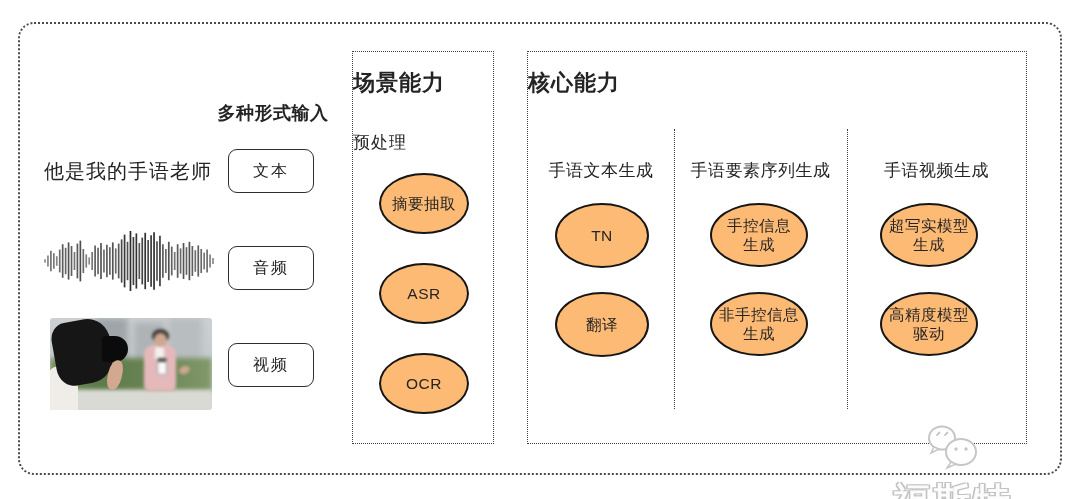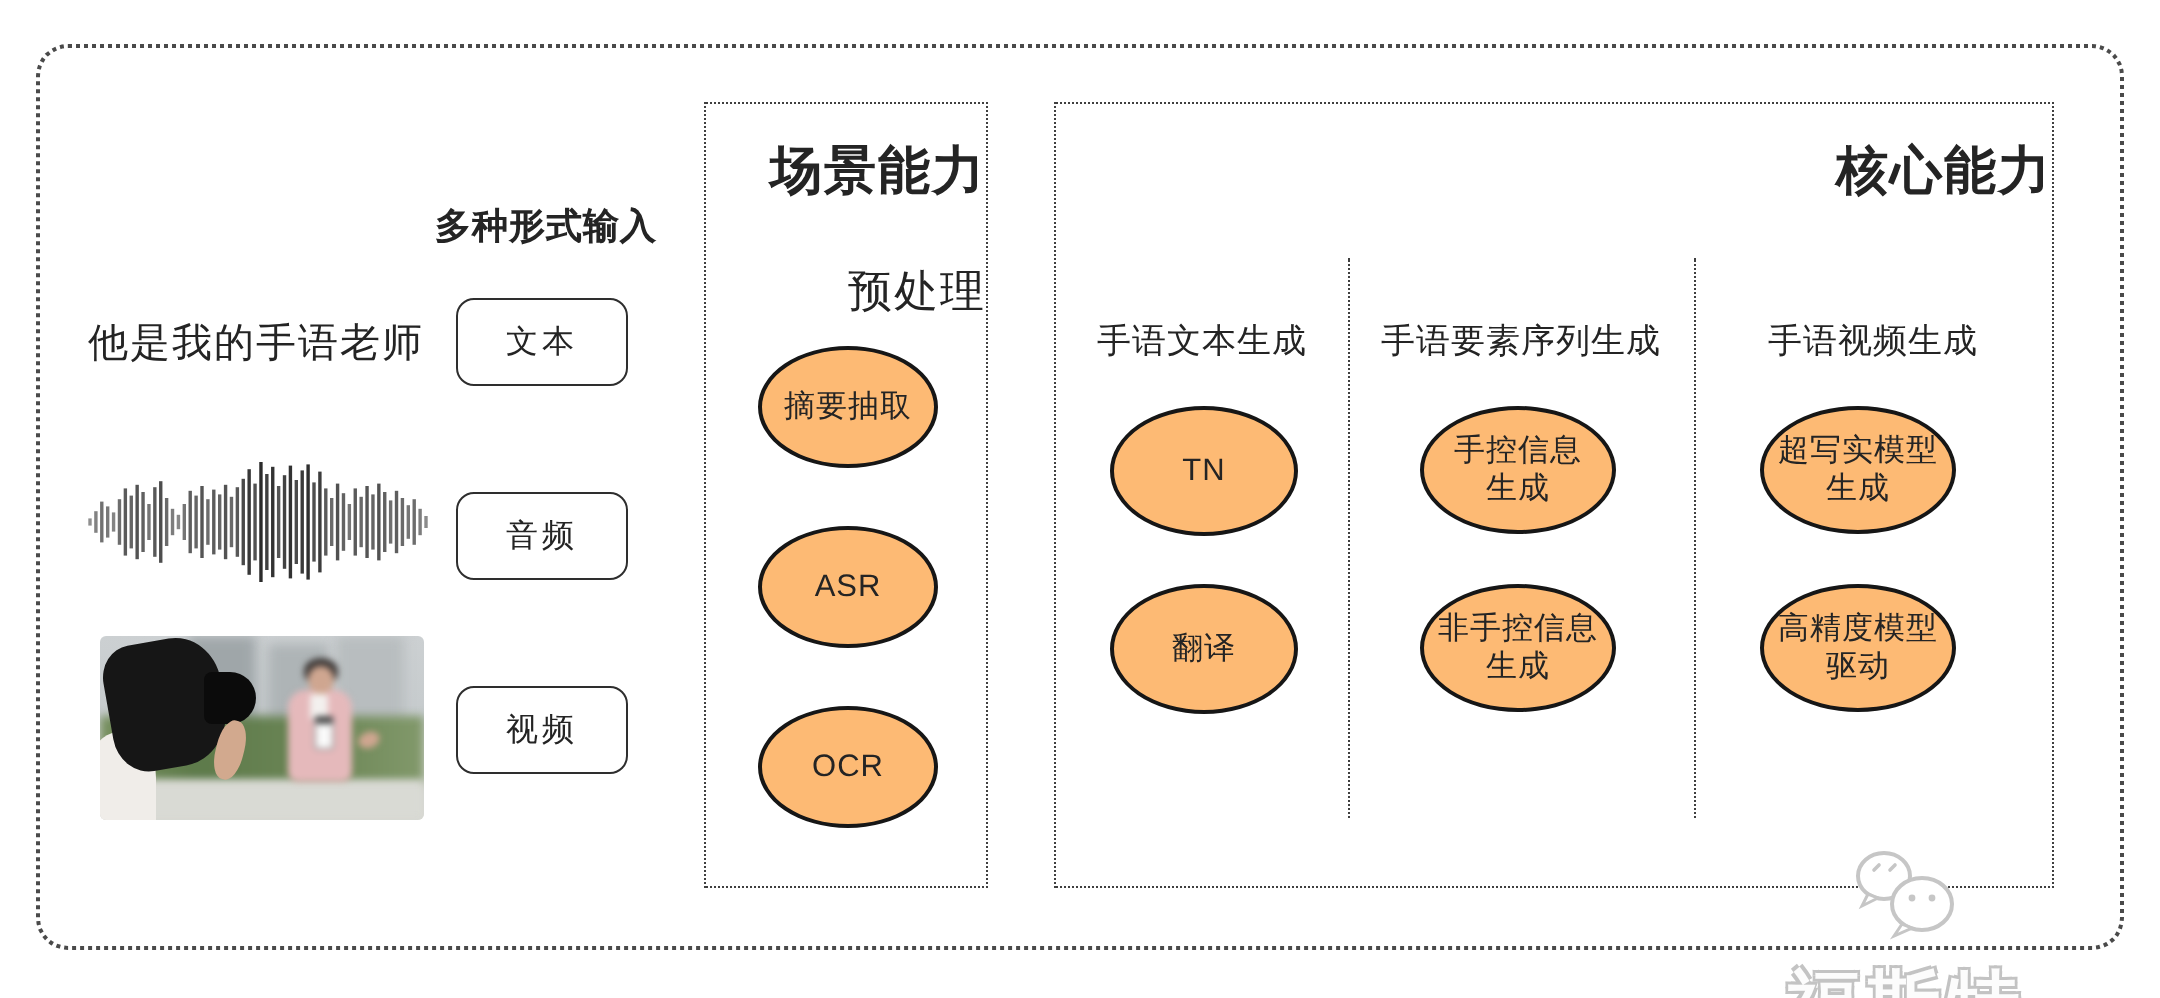--- a/index.html
+++ b/index.html
@@ -7,24 +7,24 @@
          font-family:"Liberation Sans","DejaVu Sans",sans-serif;color:#242424;}
 
   
   .outer-frame{position:absolute;left:18px;top:22px;width:1040px;height:449px;
                border:2px dotted #4a4a4a;border-radius:16px;}
 
   
   .dashed-panel{position:absolute;border:1.6px dotted #3f3f3f;}
   .panel-scene{left:352px;top:51px;width:140px;height:391px;}
   .panel-core{left:527px;top:51px;width:498px;height:391px;}
-  .panel-title{position:absolute;left:0;right:0;top:16px;text-align:right;
-               font-weight:700;font-size:26px;letter-spacing:1px;}
-  .scene-subtitle{position:absolute;left:0;right:0;top:79px;text-align:right;
-                  font-size:22px;letter-spacing:1px;}
+  .panel-title{position:absolute;left:0;right:0;top:16px;text-align:left;
+               font-weight:700;font-size:22px;letter-spacing:1px;}
+  .scene-subtitle{position:absolute;left:0;right:0;top:79px;text-align:left;
+                  font-size:17px;letter-spacing:1px;}
   .col-header{position:absolute;top:107px;text-align:center;font-size:17px;letter-spacing:0.5px;}
   .v-div{position:absolute;top:77px;height:280px;width:0;border-left:1.6px dotted #3f3f3f;}
 
   
   .ellipse{position:absolute;border:2.6px solid #161616;border-radius:50%;background:#fdba74;
            display:flex;flex-direction:column;align-items:center;justify-content:center;
            font-size:15.5px;line-height:1.25;text-align:center;letter-spacing:0.5px;}
   .node-line{display:block;}
 
   

